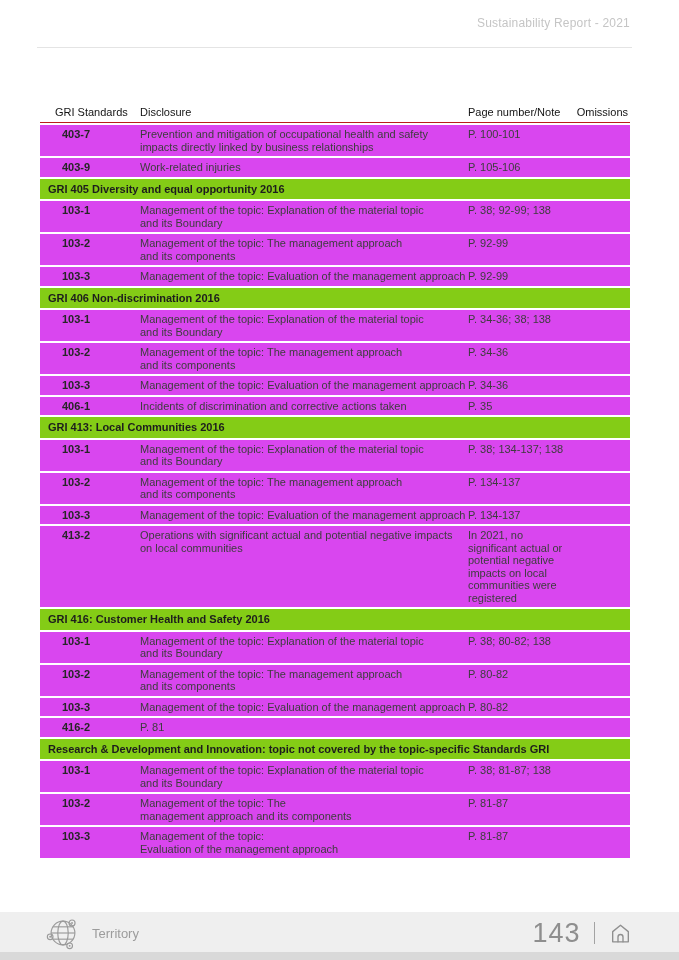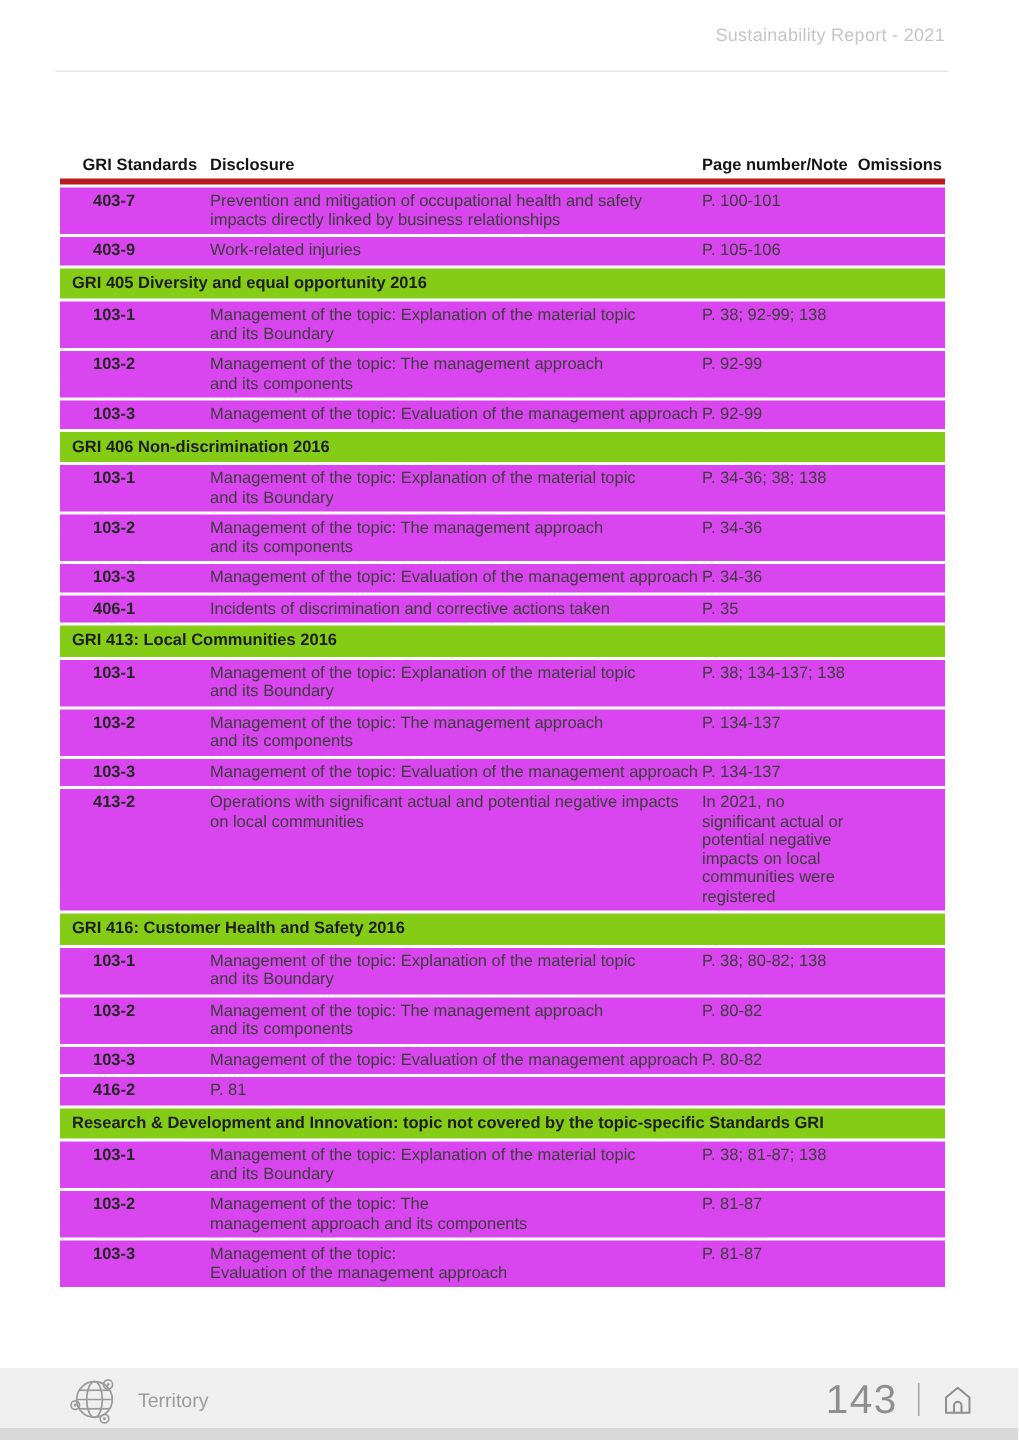--- a/index.html
+++ b/index.html
@@ -38,23 +38,23 @@
     font-size: 11px;
     line-height: 12.5px;
     color: #3d3d3d;
   }
   .col-header-row {
     display: grid;
     grid-template-columns: 100px 328px 102px 60px;
     align-items: end;
     height: 19px;
     padding-bottom: 4px;
-    border-bottom: 4px solid #b91c1c;
+    border-bottom: 1px solid #b91c1c;
     margin-bottom: 2px;
-    font-weight: bold;
+    font-weight: normal;
     color: #141414;
   }
   .col-header-row .ch-standards { padding-left: 15px; }
   .col-header-row .ch-omissions { text-align: right; padding-right: 2px; }
 
   .row { margin-bottom: 2px; }
   .data-row {
     display: grid;
     grid-template-columns: 100px 328px 102px 60px;
     background: #d946ef;
@@ -96,21 +96,21 @@
     display: flex;
     align-items: center;
     gap: 10px;
   }
   .territory-label {
     font-size: 13px;
     color: #9c9c9c;
   }
   .footer-right {
     position: absolute;
-    right: 28px;
+    right: 46px;
     top: 914px;
     height: 38px;
     display: flex;
     align-items: center;
     gap: 13px;
   }
   .page-number {
     font-size: 27px;
     color: #8e8e8e;
     letter-spacing: 1px;

